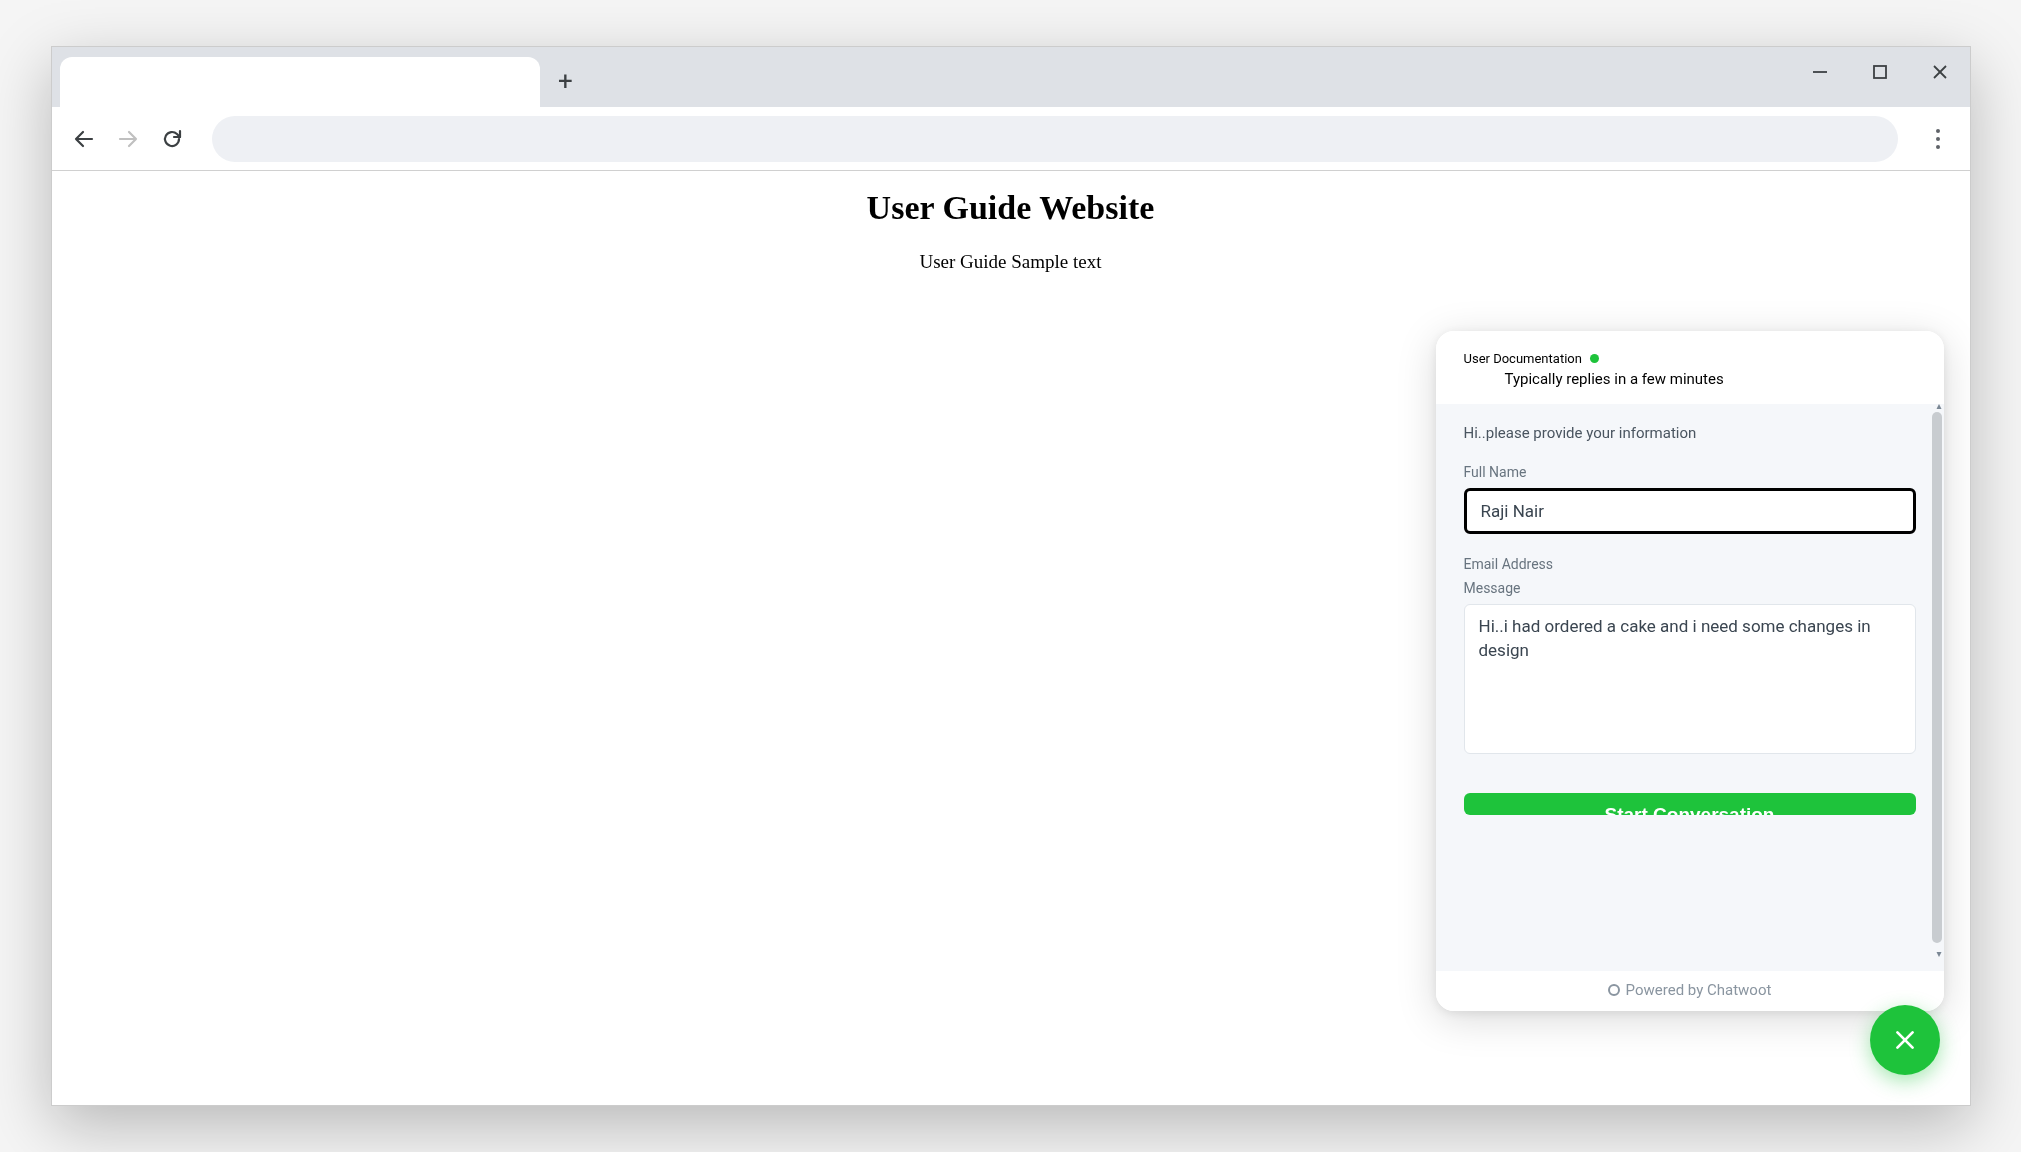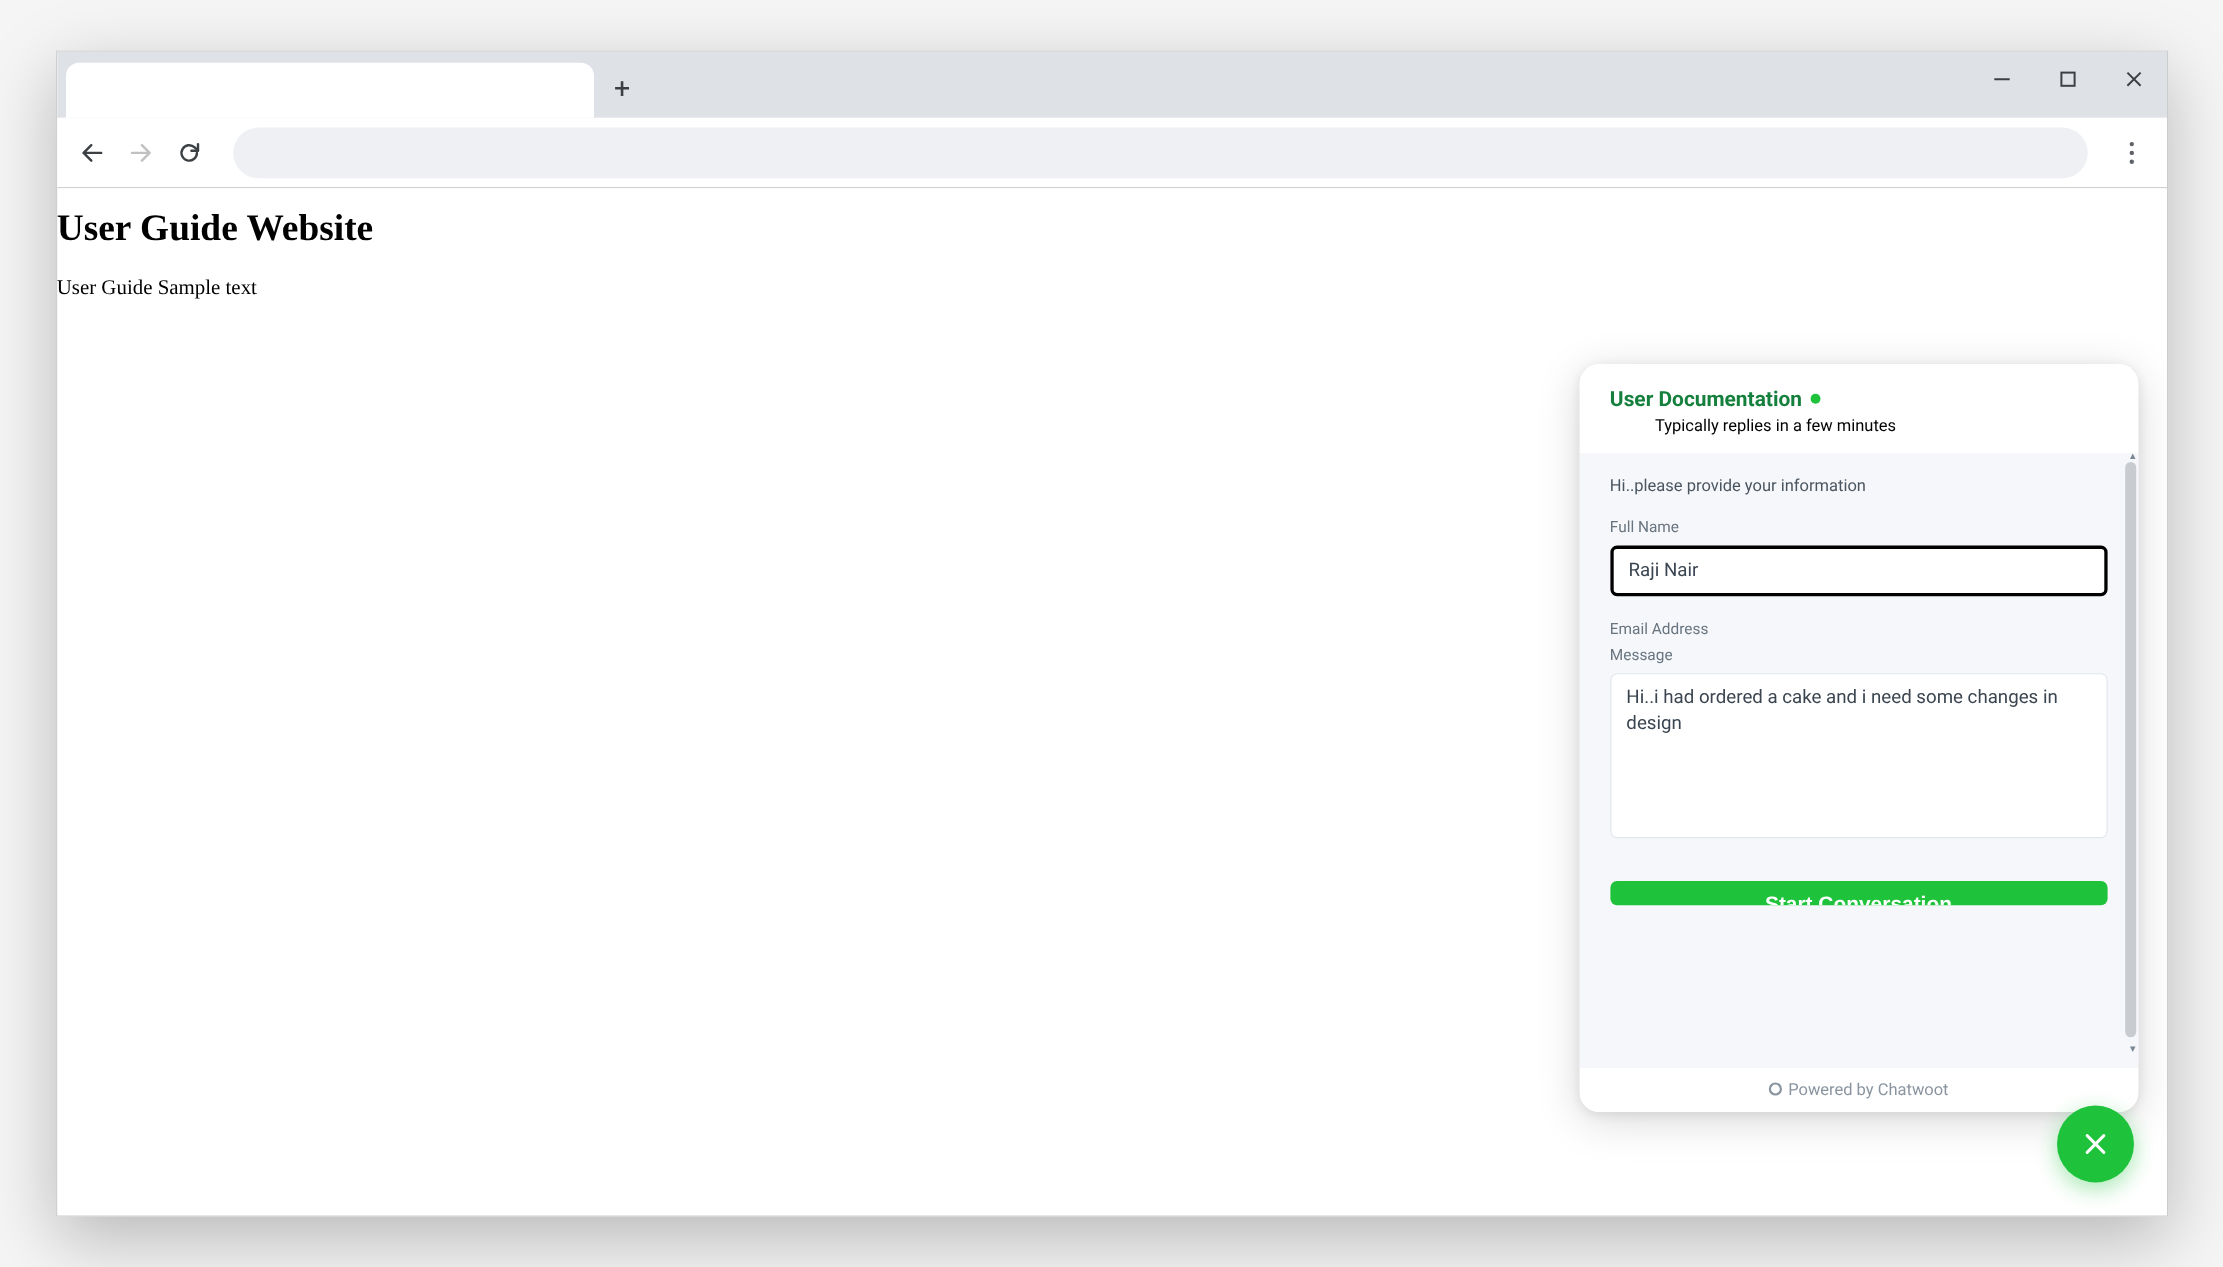--- a/index.html
+++ b/index.html
@@ -103,22 +103,23 @@
     display: flex;
     flex-direction: column;
     align-items: center;
     justify-content: center;
     gap: 4px;
     cursor: pointer;
   }
   .kebab span { width: 4px; height: 4px; border-radius: 50%; background: #5f6368; }
   
   .page {
-    padding: 18px 0;
+    padding: 18px 18px;
     font-family: "Times New Roman", Times, serif;
+    text-align: center;
   }
   .page h1 {
     font-size: 34px;
     font-weight: bold;
     margin-bottom: 24px;
   }
   .page p {
     font-size: 19px;
   }
   
@@ -139,23 +140,23 @@
   .chat-header {
     padding: 20px 28px 16px 28px;
     background: #ffffff;
   }
   .chat-title-row {
     display: flex;
     align-items: center;
     gap: 8px;
   }
   .chat-title {
-    font-size: 19px;
-    font-weight: 700;
-    color: #15803d;
+    font-size: 13px;
+    font-weight: 400;
+    color: #000000;
   }
   .online-dot {
     width: 9px; height: 9px; border-radius: 50%; background: #1ec33b;
   }
   .chat-sub {
     font-size: 15px;
     color: #000000;
     margin-top: 4px;
     margin-left: 41px;
   }

